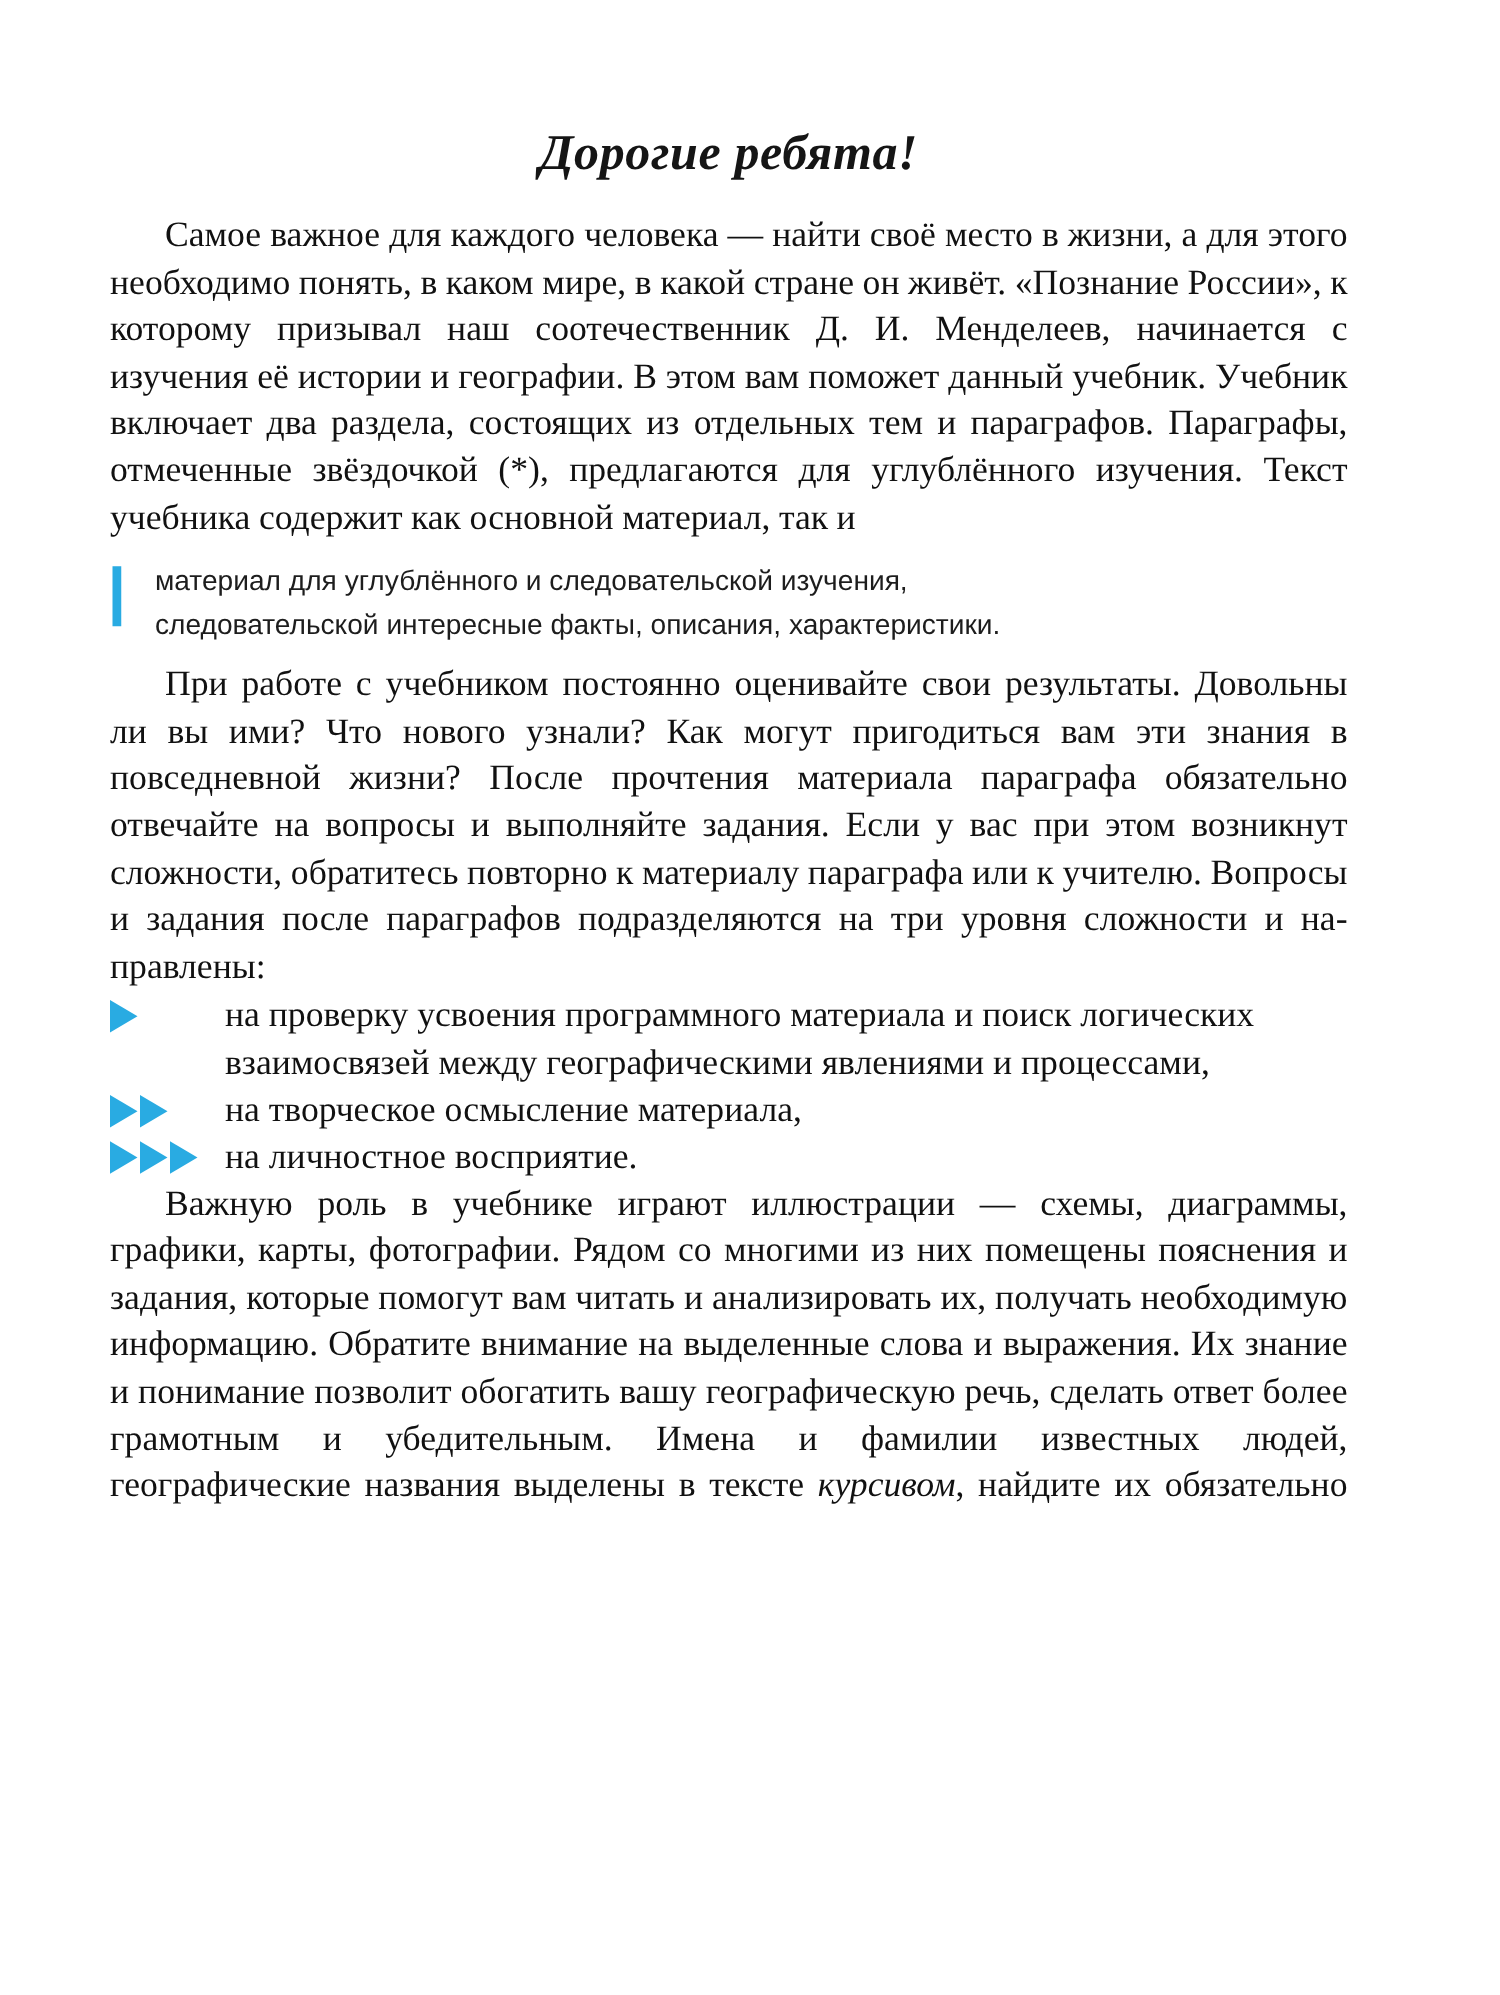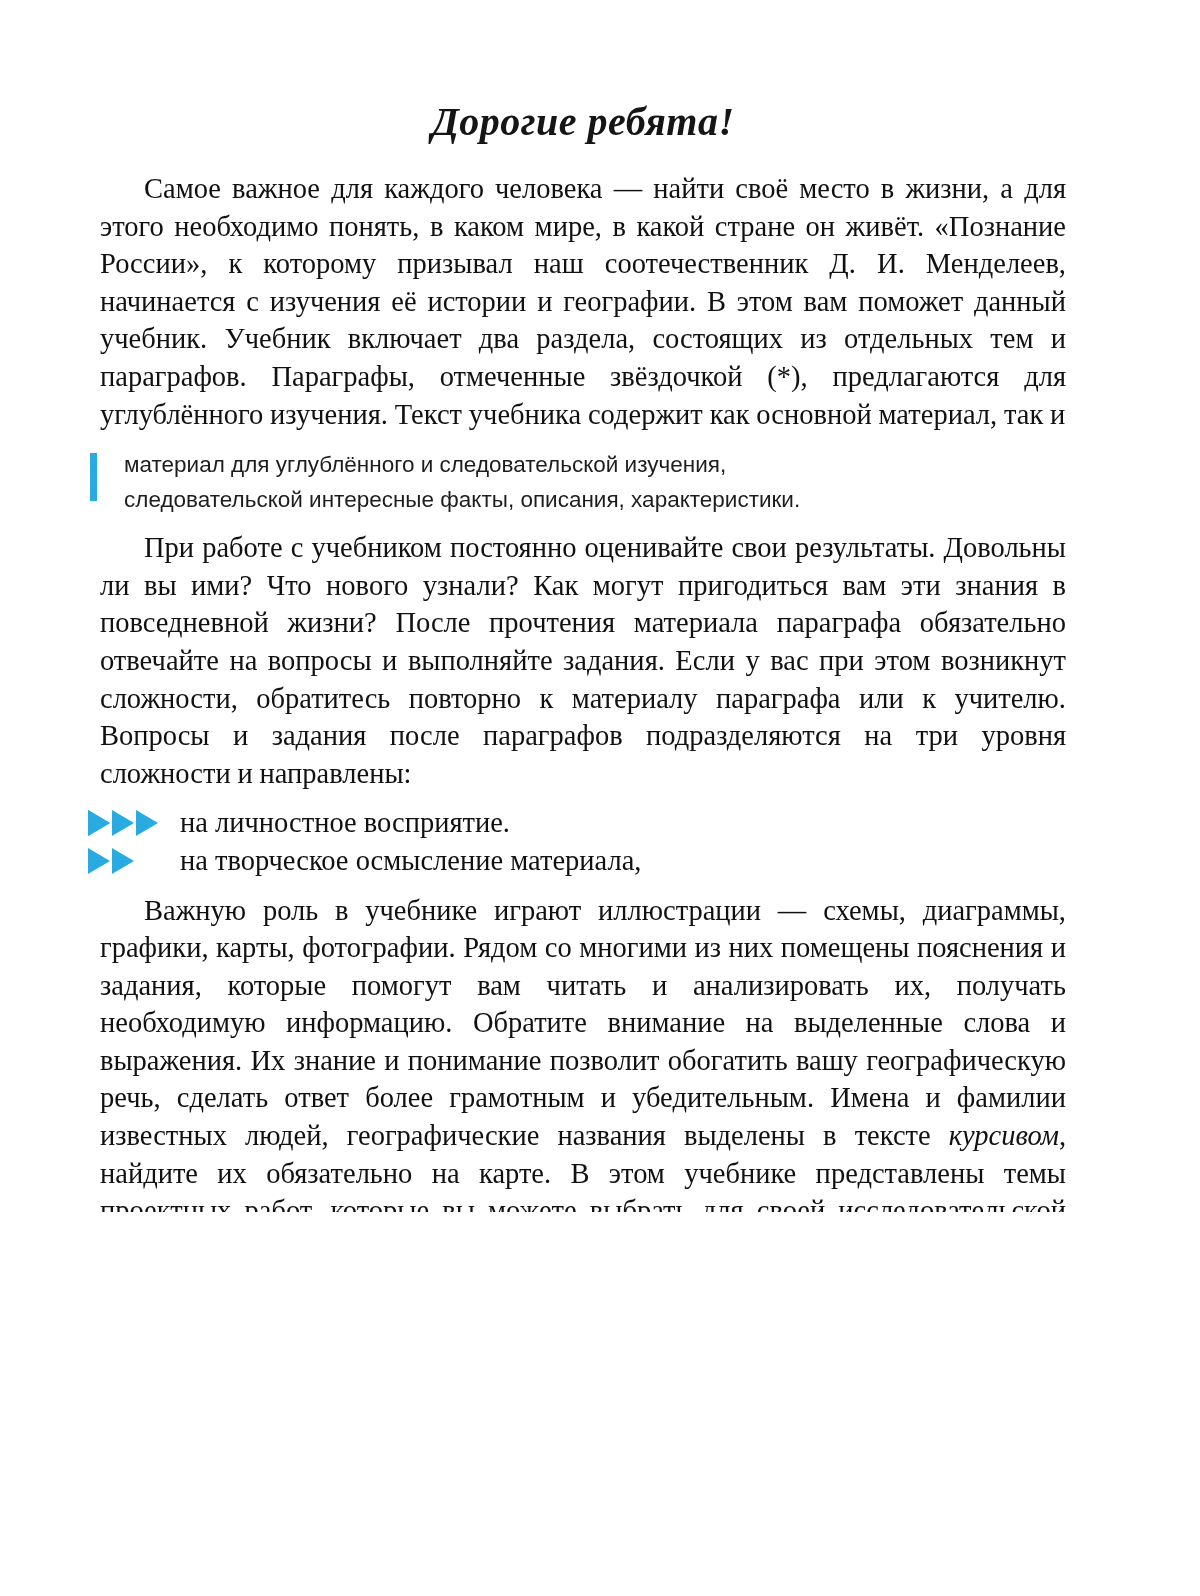--- a/index.html
+++ b/index.html
@@ -44,21 +44,21 @@
     color: #151515;
   }
 
   
   .para {
     font-family: "Liberation Serif", "DejaVu Serif", serif;
     font-size: 28.5px;
     line-height: 37.6px;
     text-align: justify;
     text-align-last: left;
-    margin: 12px;
+    margin: 0;
     text-indent: 44px;
     hyphens: manual;
     word-spacing: -0.3px;
     color: #111111;
   }
 
   .para b, .para strong {
     font-weight: normal;
   }
   .para i, .para em {
@@ -161,35 +161,36 @@
       </div>
     </div>
 
     <p class="para">При работе с учебником постоянно оценивайте свои результаты. Довольны ли вы ими? Что нового узнали? Как могут пригодиться вам эти знания в повседневной жизни? После прочтения материа­ла параграфа обязательно отвечайте на вопросы и выполняйте за­дания. Если у вас при этом возникнут сложности, обратитесь по­вторно к материалу параграфа или к учителю. Вопросы и задания после параграфов подразделяются на три уровня сложности и на­правлены:</p>
 
     <ul class="bullet-list">
       <li class="bullet-item">
         <span class="bullet-markers">
           <span class="tri" style="border-left-color: rgb(41, 171, 226);"></span>
         </span>
+        <span class="bullet-text">на проверку усвоения программного материала и поиск ло­гических взаимосвязей между географическими явлениями и процессами,</span>
+      </li>
+      <li class="bullet-item single">
+        <span class="bullet-markers">
+          <span class="tri" style="border-left-color: rgb(41, 171, 226);"></span>
+          <span class="tri" style="border-left-color: rgb(41, 171, 226);"></span>
+        </span>
+        <span class="bullet-text">на творческое осмысление материала,</span>
       </li>
       <li class="bullet-item single">
         <span class="bullet-markers">
           <span class="tri" style="border-left-color: rgb(41, 171, 226);"></span>
           <span class="tri" style="border-left-color: rgb(41, 171, 226);"></span>
           <span class="tri" style="border-left-color: rgb(41, 171, 226);"></span>
         </span>
         <span class="bullet-text">на личностное восприятие.</span>
-      </li>
-      <li class="bullet-item single">
-        <span class="bullet-markers">
-          <span class="tri" style="border-left-color: rgb(41, 171, 226);"></span>
-          <span class="tri" style="border-left-color: rgb(41, 171, 226);"></span>
-        </span>
-        <span class="bullet-text">на творческое осмысление материала,</span>
       </li>
     </ul>
 
     <p class="para">
       <span>Важную роль в учебнике играют иллюстрации — схемы, диа­граммы, графики, карты, фотографии. Рядом со многими из них помещены пояснения и задания, которые помогут вам читать и анализировать их, получать необходимую информацию. Обратите внимание на </span><b>выделенные слова и выражения</b><span>. Их знание и пони­мание позволит обогатить вашу географическую речь, сделать от­вет более грамотным и убедительным. Имена и фамилии извест­ных людей, географические названия выделены в тексте </span><i>курсивом</i><span>, найдите их обязательно на карте. В этом учебнике представлены темы проектных работ, которые вы можете выбрать для своей ис­следовательской деятельности.</span>
     </p>
 
 
   </div>
 </div>

